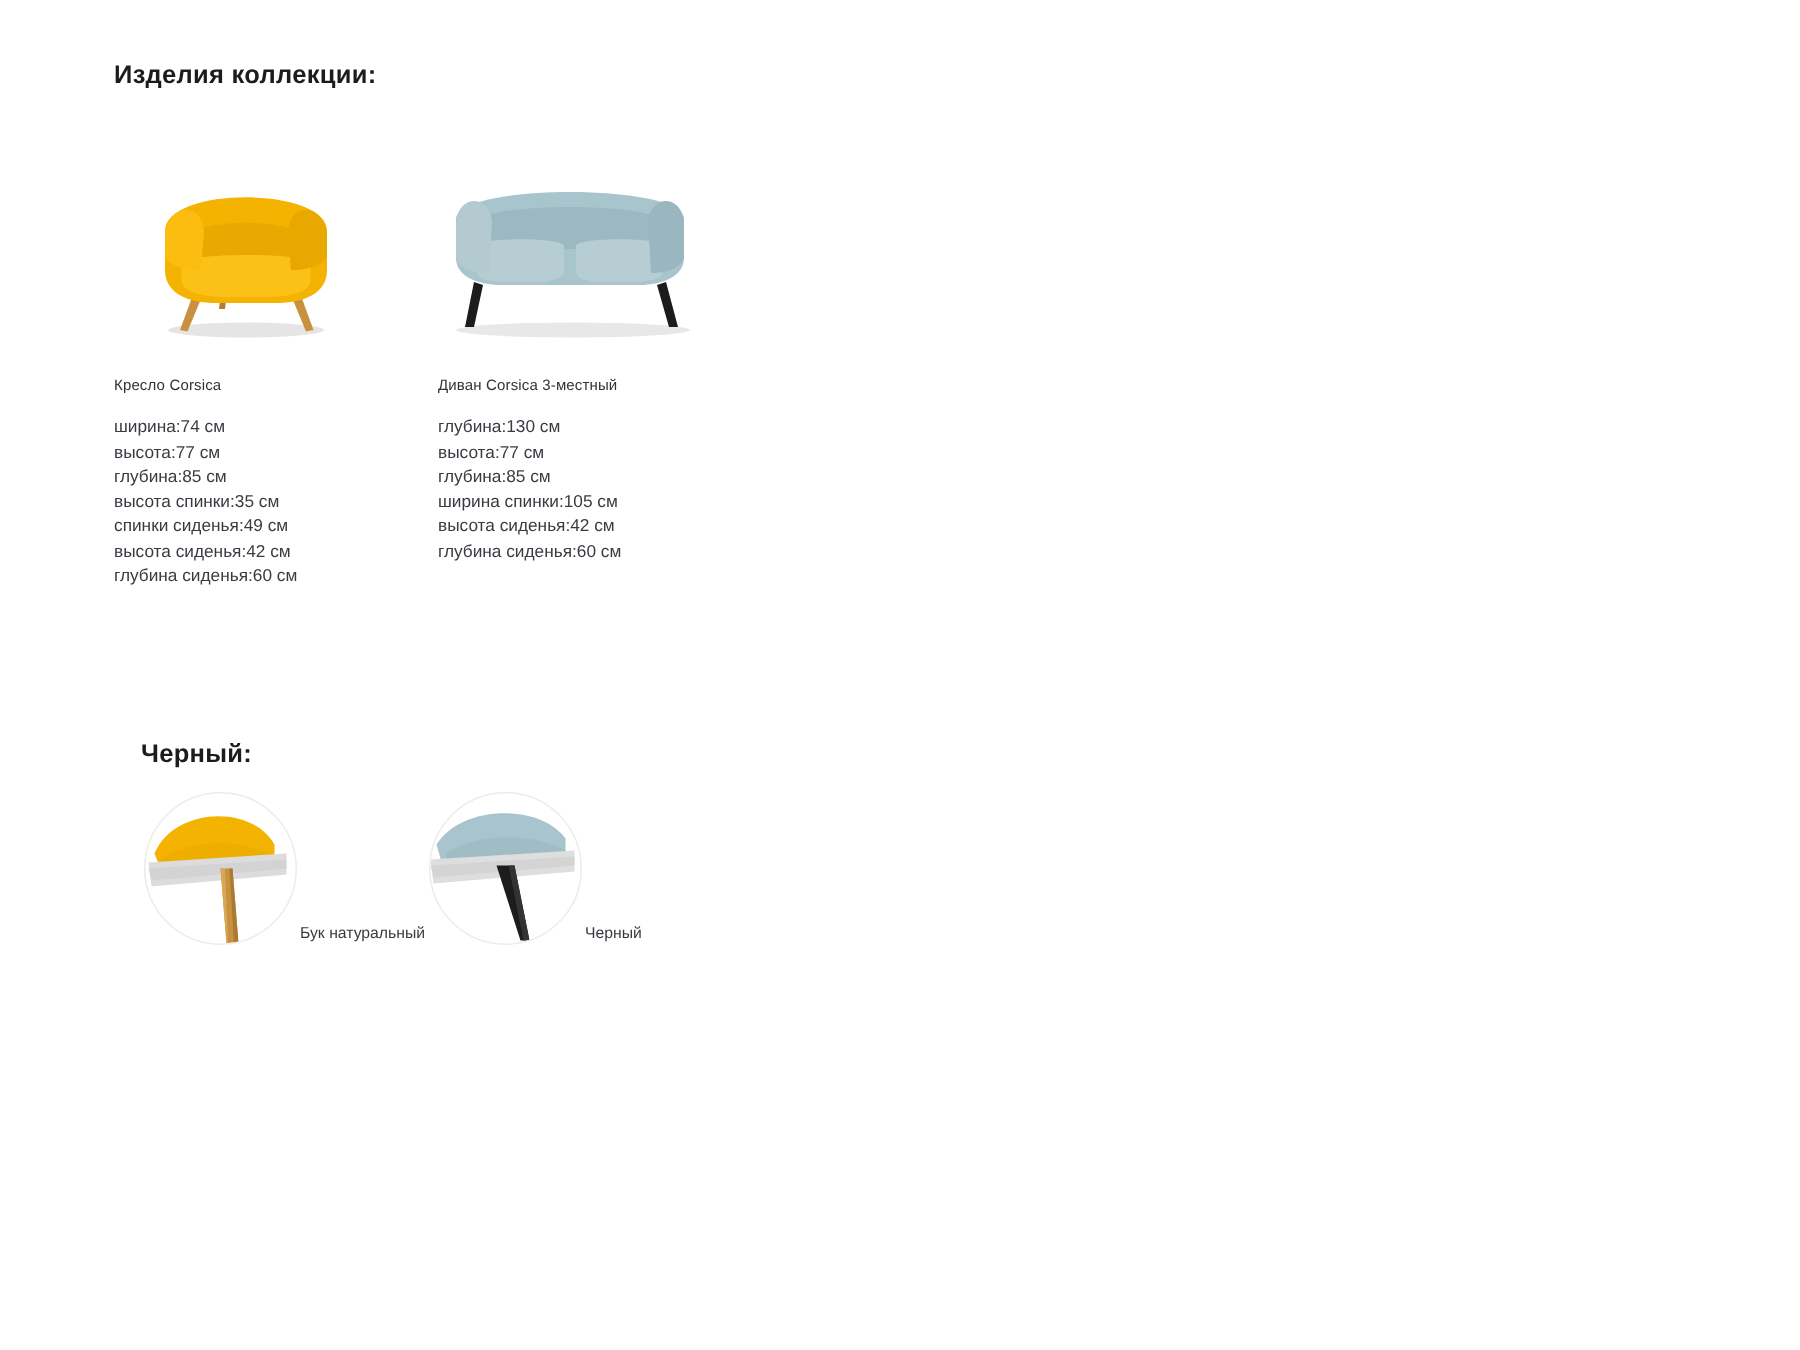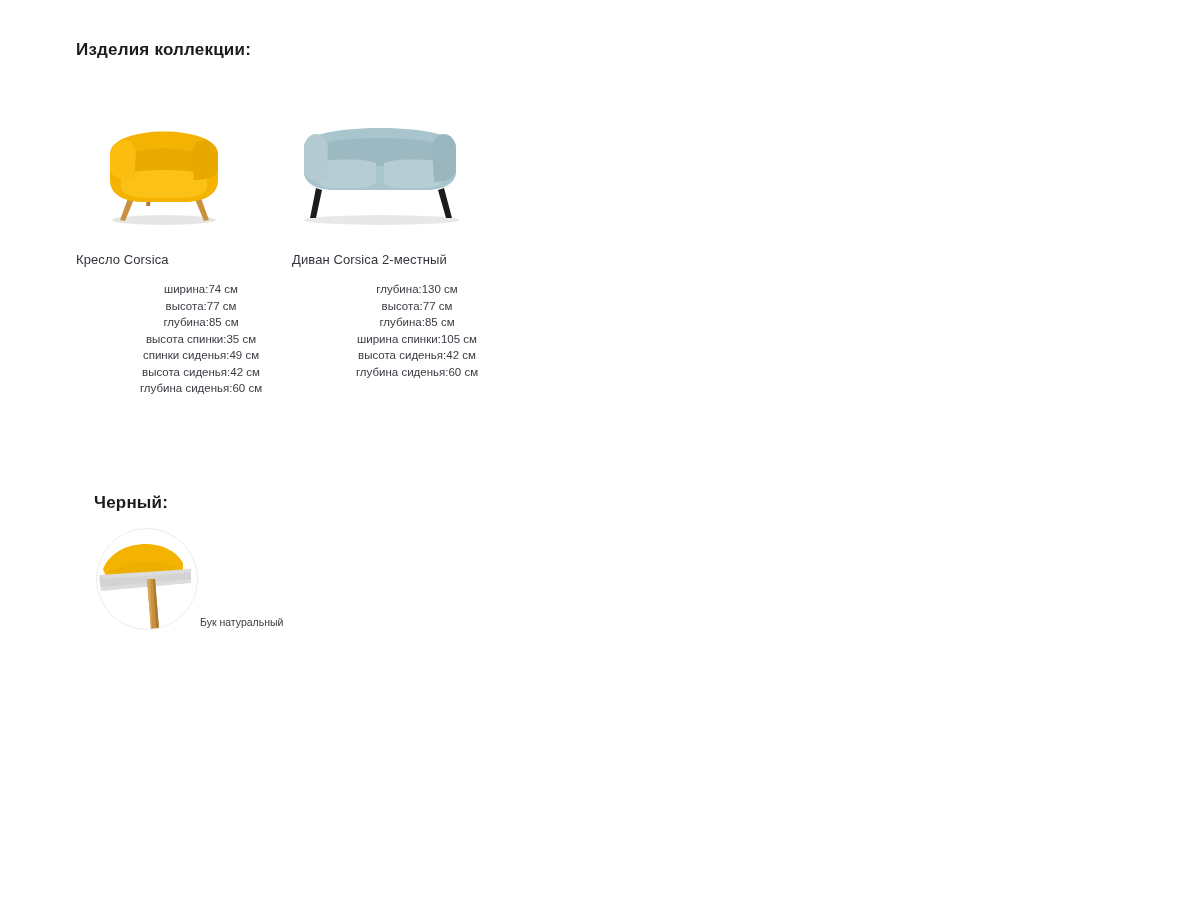--- a/index.html
+++ b/index.html
@@ -40,37 +40,36 @@
   }
   #product-0 { left: 76px; top: 110px; }
   #product-1 { left: 292px; top: 110px; }
 
   .product-figure {
     position: relative;
     height: 120px;
     width: 220px;
   }
   .product-name {
-    font-size: 13px;
+    font-size: 10px;
     color: #32323a;
     margin-top: 22px;
     letter-spacing: 0.1px;
     white-space: nowrap;
   }
   .spec-list {
     margin-top: 14px;
     list-style: none;
     padding: 0;
   }
   .spec-list li {
     font-size: 11.5px;
     line-height: 16.5px;
     color: #3a3a42;
     white-space: nowrap;
-    text-align: center;
   }
 
   
   .leg {
     position: absolute;
   }
   #leg-0 { left: 96px; top: 528px; }
   #leg-1 { left: 286px; top: 528px; }
 
   .leg-circle {
@@ -142,21 +141,21 @@
 
         <path d="M24 40 C24 24, 152 24, 152 40 L152 56 L24 56 Z" fill="#9cb9c2"></path>
 
         <path d="M26 54 C26 48, 84 48, 84 54 L84 70 C84 76, 76 78, 62 78 L46 78 C32 78, 26 76, 26 70 Z" fill="#b6cdd4"></path>
         <path d="M92 54 C92 48, 150 48, 150 54 L150 70 C150 76, 142 78, 128 78 L112 78 C98 78, 92 76, 92 70 Z" fill="#b6cdd4"></path>
 
         <path d="M12 40 C12 20, 34 18, 36 38 L34 72 C22 72, 12 68, 12 60 Z" fill="#b3cad1"></path>
         <path d="M164 40 C164 20, 142 18, 140 38 L142 72 C154 72, 164 68, 164 60 Z" fill="#9ab7c0"></path>
       </svg>
     </div>
-    <div class="product-name">Диван Corsica 2-местный</div>
+    <div class="product-name">Диван Corsica 3-местный</div>
     <ul class="spec-list">
       <li>глубина:130 см</li>
       <li>высота:77 см</li>
       <li>глубина:85 см</li>
       <li>ширина спинки:105 см</li>
       <li>высота сиденья:42 см</li>
       <li>глубина сиденья:60 см</li>
     </ul>
   </div>
 
@@ -173,14 +172,30 @@
         <path d="M2 50 L94 44 L94 50 L4 58 Z" fill="#cfcfcf" opacity="0.7"></path>
 
         <path d="M50 50 L58 50 L62 100 L54 100 Z" fill="#c9913f"></path>
         <path d="M56 50 L58 50 L62 100 L59 100 Z" fill="#a97a31"></path>
         <path d="M50 50 L53 50 L55 100 L54 100 Z" fill="#d9a758"></path>
       </svg>
     </div>
     <div class="leg-label">Бук натуральный</div>
   </div>
 
+  <div class="leg" id="leg-1">
+    <div class="leg-circle">
+      <svg width="100" height="100" viewBox="0 0 100 100" xmlns="http://www.w3.org/2000/svg">
+
+        <path d="M4 34 C20 8, 72 6, 90 30 L90 42 L8 48 Z" fill="#a8c4cc"></path>
+        <path d="M10 40 C32 26, 66 26, 90 38 L90 46 L12 52 Z" fill="#9cb9c2" opacity="0.7"></path>
+
+        <path d="M0 44 L96 38 L96 52 L2 60 Z" fill="#dedede"></path>
+        <path d="M0 48 L96 42 L96 48 L2 56 Z" fill="#d0d0d0" opacity="0.7"></path>
+
+        <path d="M44 48 L56 48 L66 98 L60 98 Z" fill="#1c1c1c"></path>
+        <path d="M52 48 L56 48 L66 98 L62 98 Z" fill="#333333"></path>
+      </svg>
+    </div>
+    <div class="leg-label">Черный</div>
+  </div>
 
 </div>
 
 </body></html>

